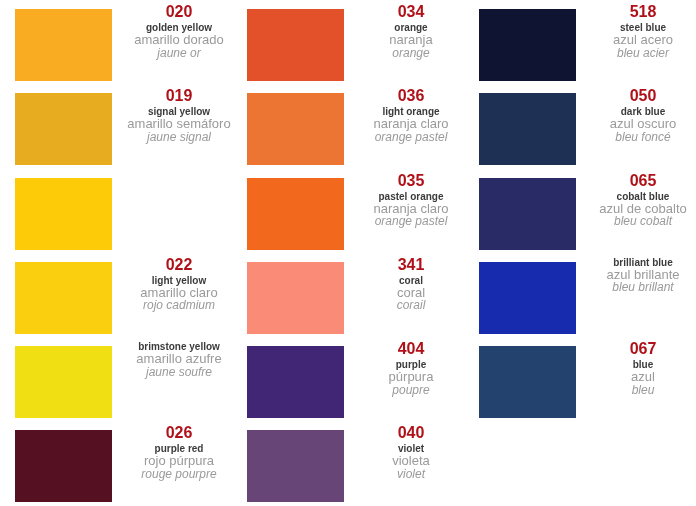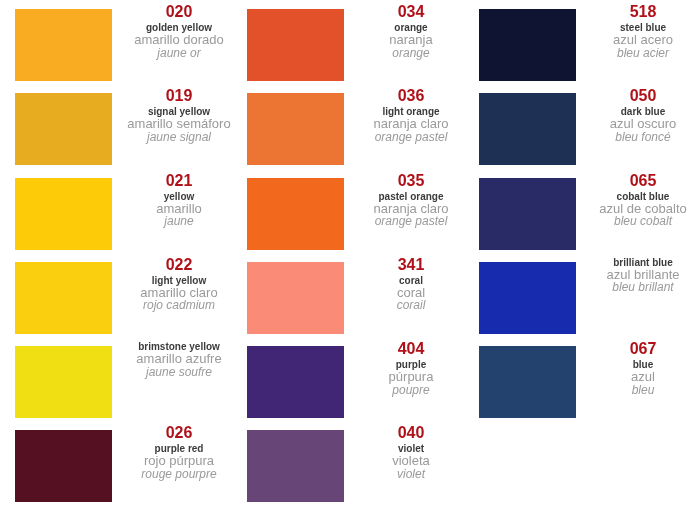--- a/index.html
+++ b/index.html
@@ -97,26 +97,20 @@
         <div class="swatch-chip" style="background-color: rgb(232, 172, 33);"></div>
         <div class="swatch-text">
           <div class="code">019</div>
           <div class="name-en">signal yellow</div>
           <div class="name-es">amarillo semáforo</div>
           <div class="name-fr">jaune signal</div>
         </div>
       </div>
       <div class="swatch-row">
         <div class="swatch-chip" style="background-color: rgb(253, 203, 7);"></div>
-        <div class="swatch-text">
-          <div class="code">021</div>
-          <div class="name-en">yellow</div>
-          <div class="name-es">amarillo</div>
-          <div class="name-fr">jaune</div>
-        </div>
       </div>
       <div class="swatch-row">
         <div class="swatch-chip" style="background-color: rgb(249, 207, 16);"></div>
         <div class="swatch-text">
           <div class="code">022</div>
           <div class="name-en">light yellow</div>
           <div class="name-es">amarillo claro</div>
           <div class="name-fr">rojo cadmium</div>
         </div>
       </div>

